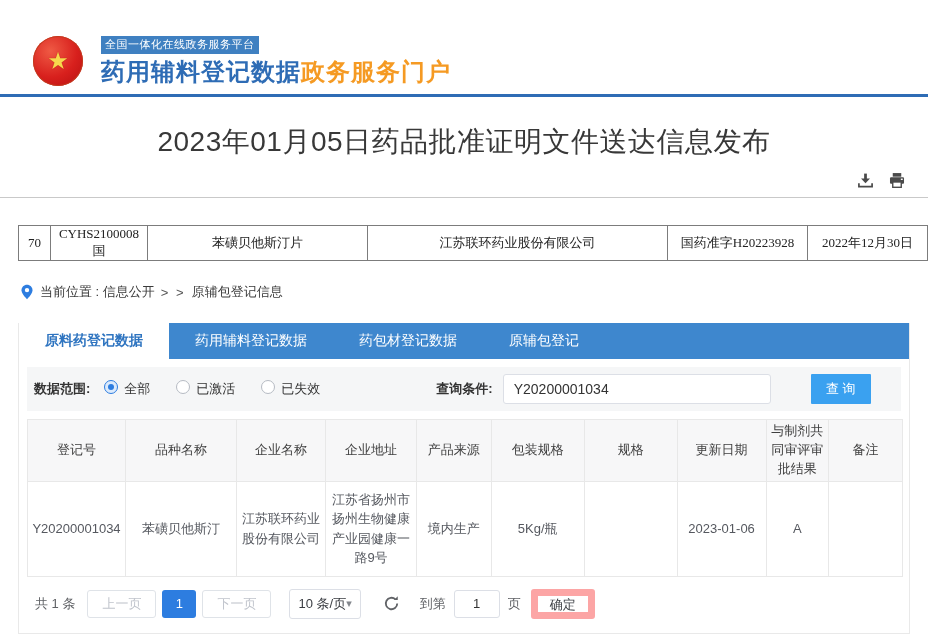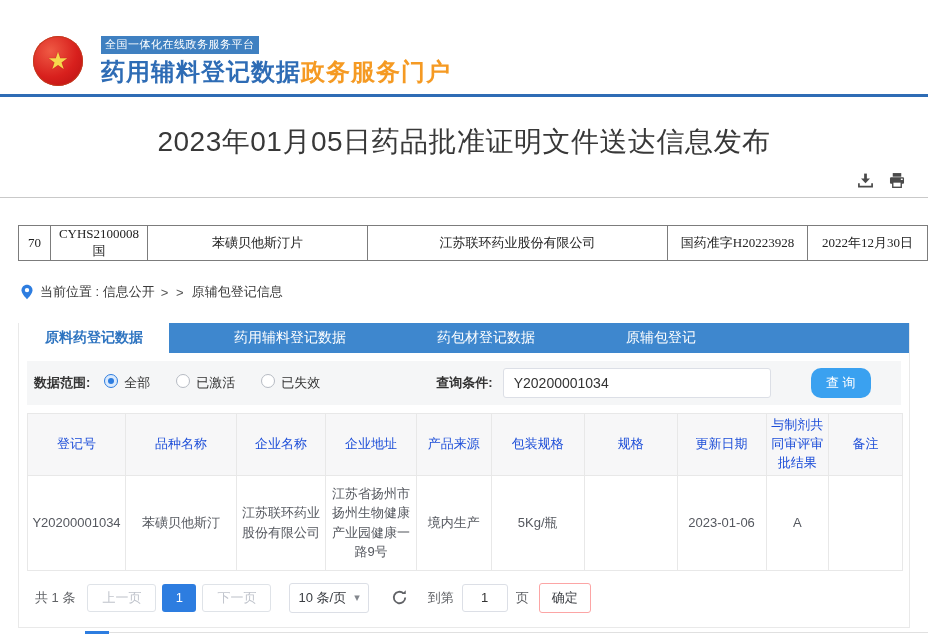--- a/index.html
+++ b/index.html
@@ -40,62 +40,62 @@
   .fragment-table td { border:1px solid #7c7c7c; height:30px; text-align:center; padding:0 4px; }
 
   
   .breadcrumb { margin:22px 0 0 20px; display:flex; align-items:center; gap:6px;
     font-size:13px; color:#3a3a3a; }
   .breadcrumb .crumb { cursor:pointer; }
   .breadcrumb .sep { color:#555; letter-spacing:2px; }
 
   
   .panel { width:892px; margin:22px 0 0 18px; border:1px solid #e9e9e9; border-top:none; }
-  .tab-bar { height:30px; background:#3e87ce; display:flex;gap:39px; }
+  .tab-bar { height:36px; background:#3e87ce; display:flex; }
   .tab { padding:0 26px; display:flex; align-items:center; font-size:14px; color:#fff; cursor:pointer; }
   .tab.active { background:#fff; color:#2e74c0; font-weight:bold; }
 
   .filter-bar { margin:8px; height:44px; background:#f5f6f7; display:flex; align-items:center;
     font-size:13px; color:#333; }
   .filter-label { font-weight:bold; margin-left:7px; }
   .radio-group { display:flex; align-items:center; margin-left:14px; gap:26px; }
   .radio-item { display:flex; align-items:flex-start; gap:6px; cursor:pointer; }
   .radio-dot { width:14px; height:14px; border-radius:50%; background:#fff; border:1px solid #b6bbc3;
     display:inline-flex; align-items:center; justify-content:center; }
   .radio-dot.checked { border-color:#2d7de0; background:#dbeafc; }
   .radio-dot.checked::after { content:""; width:6px; height:6px; border-radius:50%; background:#2d7de0; }
   .query-label { font-weight:bold; margin-left:116px; }
   .query-input { width:268px; height:30px; margin-left:10px; border:1px solid #dcdfe6; border-radius:3px;
     padding:0 10px; font-size:14px; color:#333; outline:none; background:#fff; }
   .query-btn { width:60px; height:30px; margin-left:40px; background:#3aa1f0; color:#fff; border:none;
-    border-radius:10px; font-size:13px; cursor:pointer; }
+    border-radius:1px; font-size:13px; cursor:pointer; }
 
   
   .results-table { width:876px; margin:0 8px; border-collapse:collapse; font-size:13px; table-layout:fixed; }
-  .results-table th { background:#f7f7f8; color:#1d4ed8; font-weight:400; border:1px solid #e8e8e8;
+  .results-table th { background:#f7f7f8; color:#404040; font-weight:400; border:1px solid #e8e8e8;
     padding:4px 3px; line-height:1.45; }
   .results-table th.tall { padding:2px 3px; }
   .results-table td { border:1px solid #e8e8e8; color:#55585f; text-align:center; padding:8px 4px;
     line-height:1.5; height:90px; }
 
   
   .pagination { margin:12px 8px 14px 16px; display:flex; align-items:center; font-size:13px; color:#606266; }
   .pg-total { margin-right:12px; }
   .pg-btn { height:28px; padding:0 14px; background:#fff; border:1px solid #dfe3e8; border-radius:3px;
     color:#c0c4cc; display:flex; align-items:center; margin-right:6px; cursor:pointer; }
   .pg-num { width:34px; height:28px; background:#2d7de0; color:#fff; border-radius:3px;
     display:flex; align-items:center; justify-content:center; margin-right:6px; cursor:pointer; }
   .pg-size { height:30px; margin-left:12px; padding:0 8px; border:1px solid #dcdfe6; border-radius:3px;
-    display:flex; align-items:center; gap:8px; color:#3a3d42; cursor:pointer; background:#fff; }
+    display:flex; align-items:center; color:#3a3d42; cursor:pointer; background:#fff; }
   .pg-size .chev { font-size:11px; color:#83878d; }
   .pg-refresh { margin-left:22px; cursor:pointer; display:flex; align-items:center; }
   .pg-goto-label { margin-left:20px; }
   .pg-goto-input { width:46px; height:28px; margin:0 8px; border:1px solid #dcdfe6; border-radius:3px;
     text-align:center; font-size:13px; color:#333; outline:none; }
-  .pg-confirm { height:30px; padding:0 12px; margin-left:10px; background:#fff; border:1px solid #fca5a5;
+  .pg-confirm { height:30px; padding:0 12px; margin-left:10px; background:#fff; border:7px solid #fca5a5;
     border-radius:3px; font-size:13px; color:#3a3d42; cursor:pointer; }
 
   .bottom-rule { margin-left:85px; margin-top:4px; height:2px; position:relative; border-top:1px solid #e0e0e0; }
   .bottom-rule::before { content:""; position:absolute; left:0; top:-2px; width:24px; height:3px; background:#2d7de0; }
 </style>
 </head>
 <body>
 
 <div class="site-header">
   <div class="brand">

